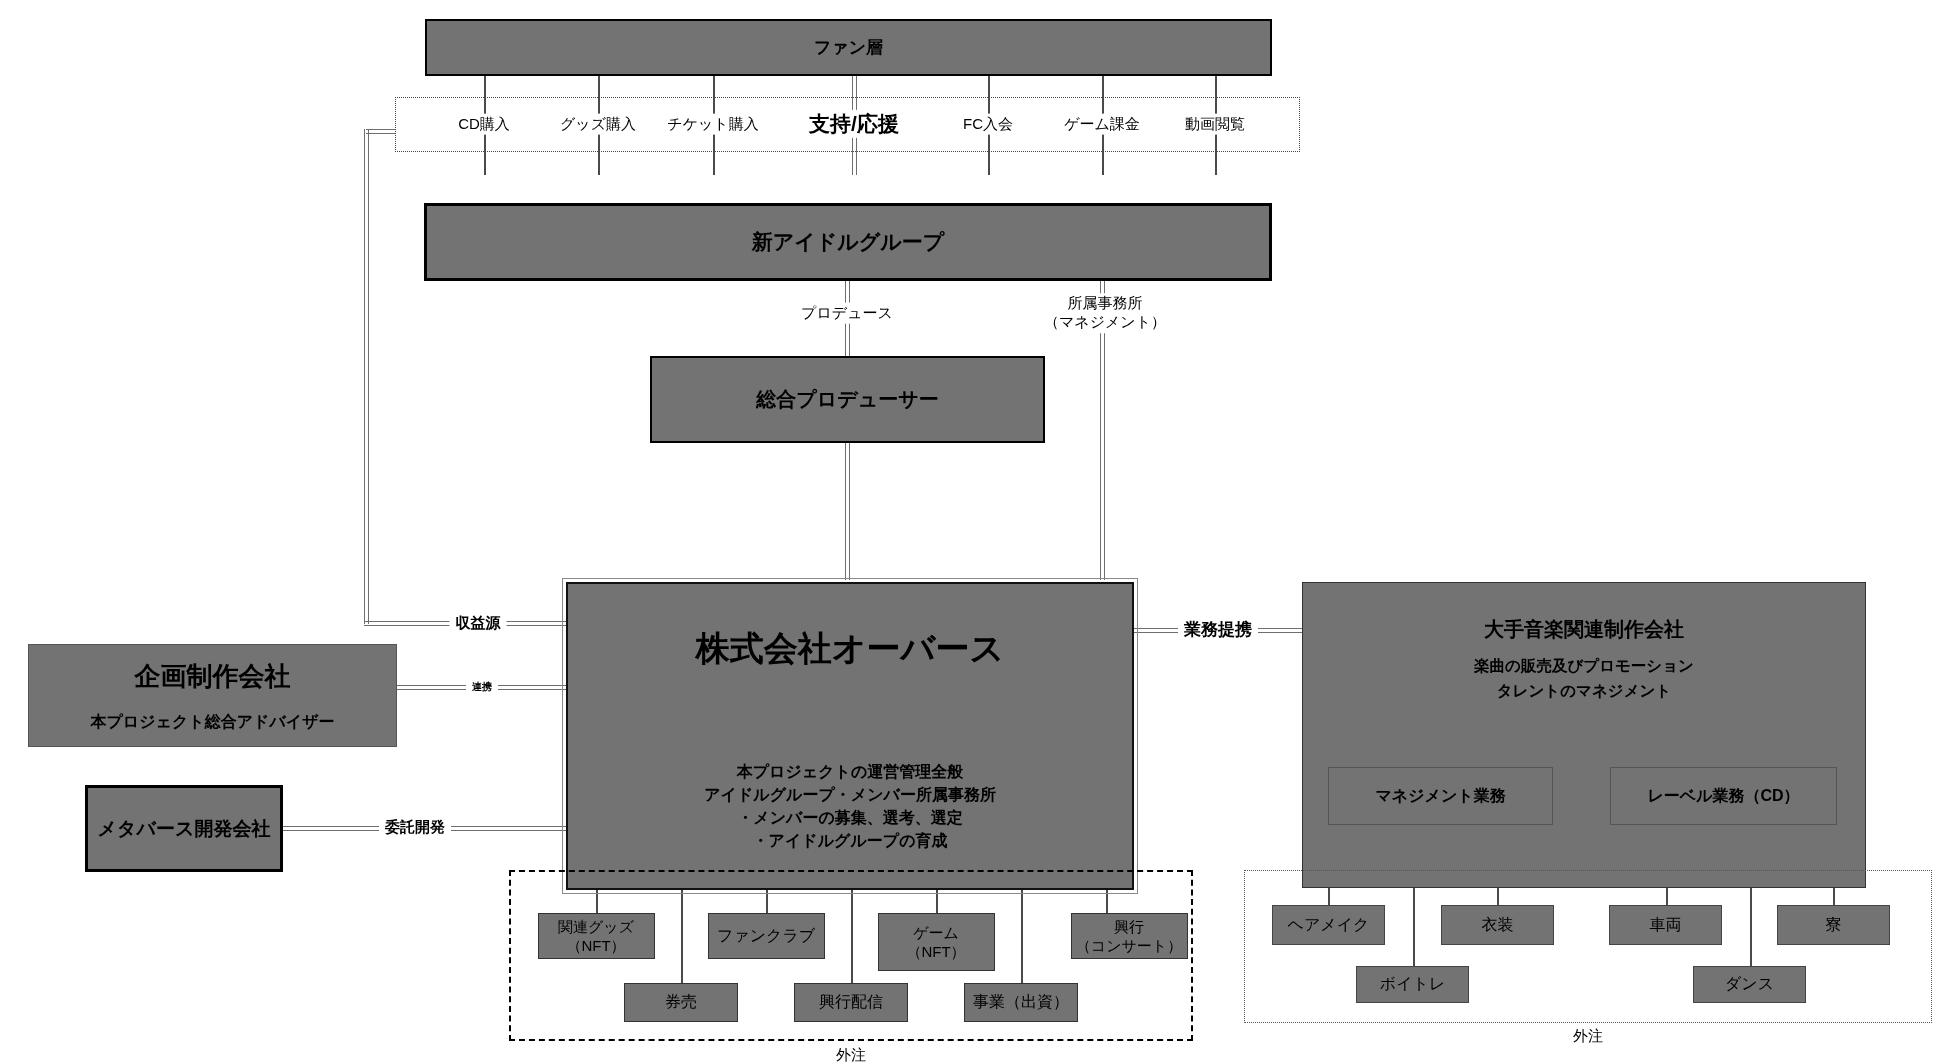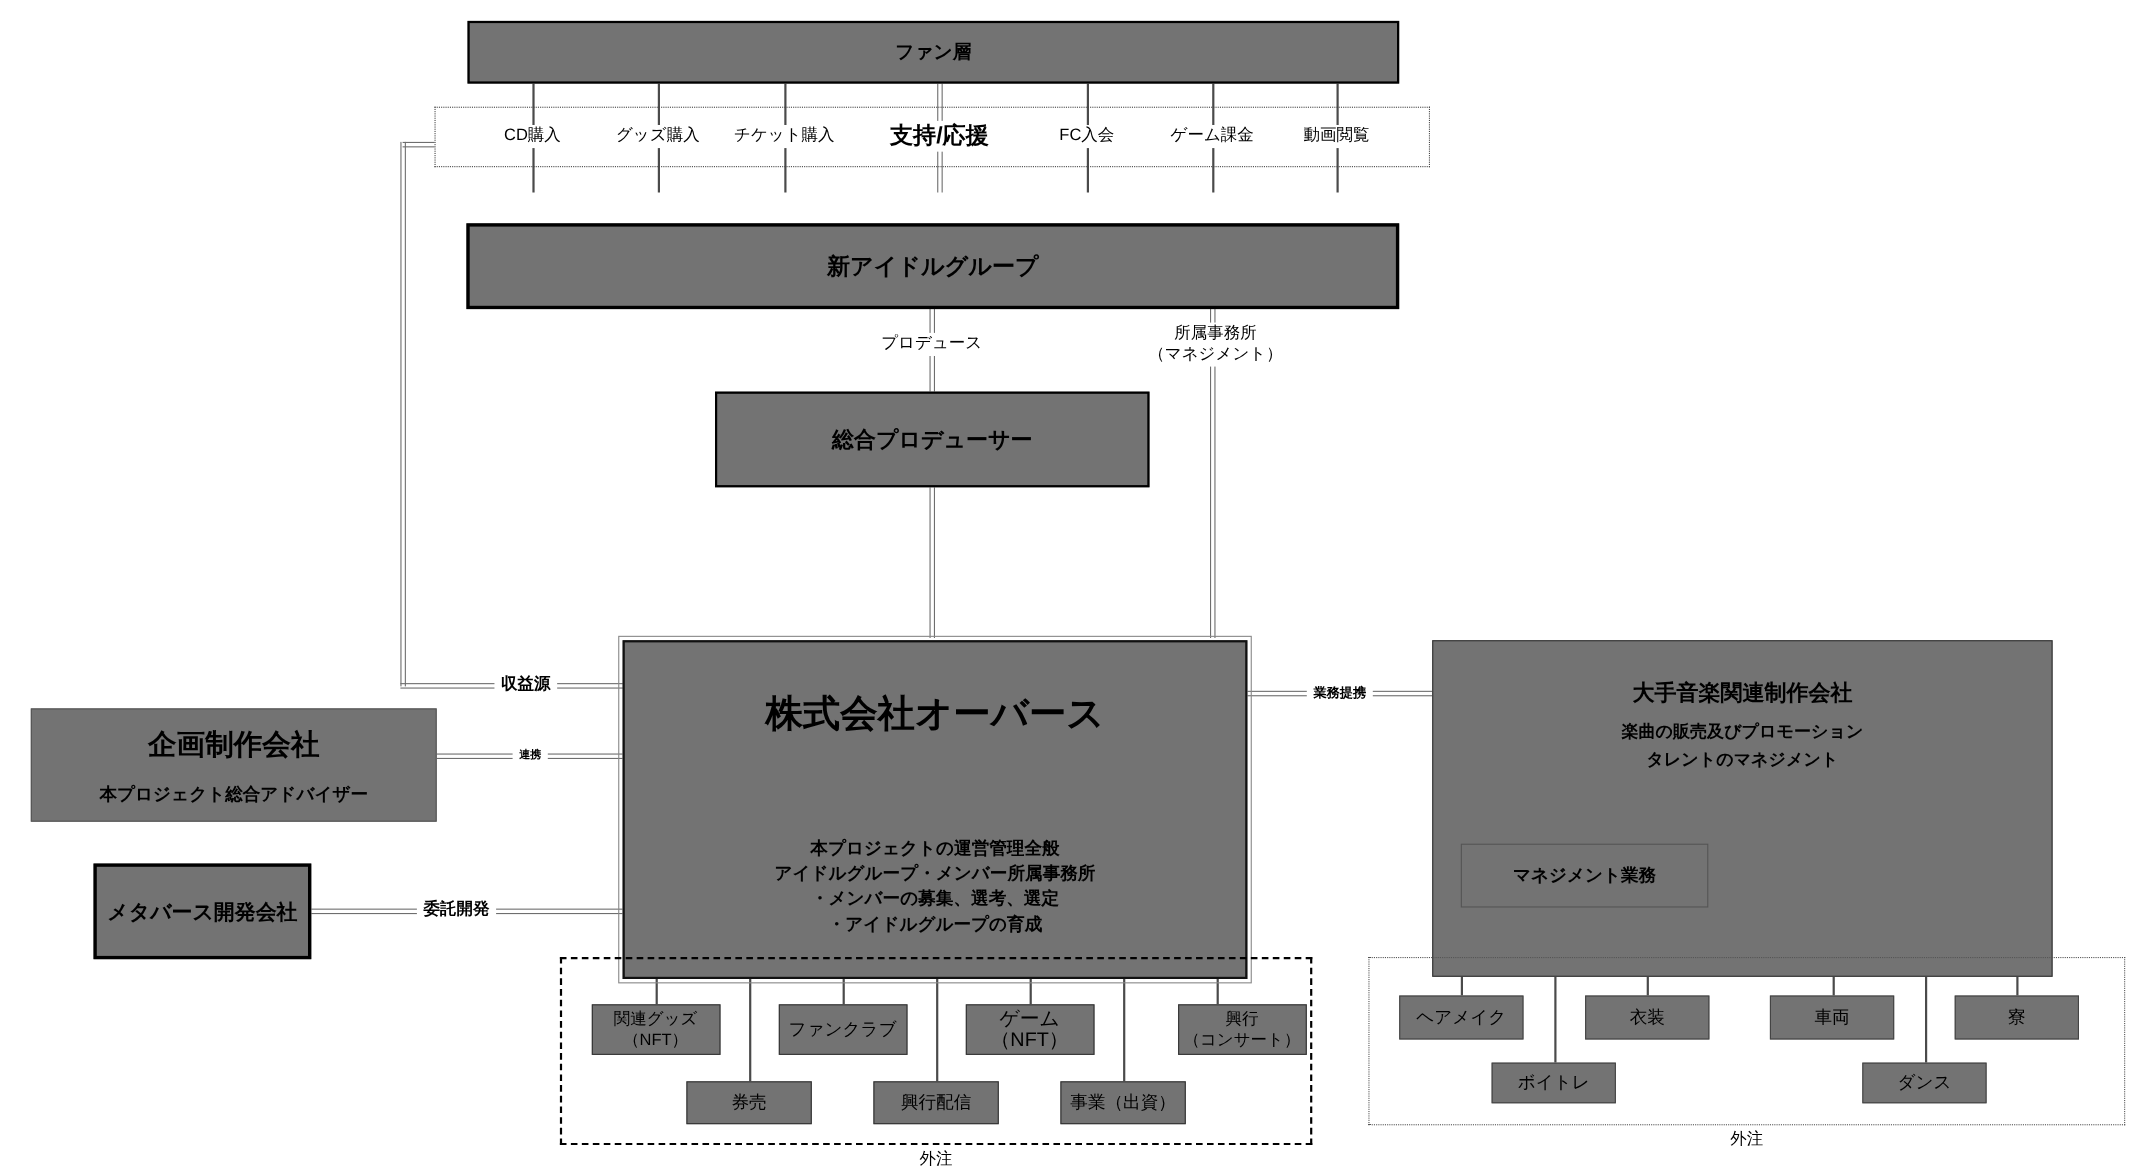--- a/index.html
+++ b/index.html
@@ -89,27 +89,28 @@
   <div class="box" style="left:85px;top:785px;width:198px;height:87px;border:3px solid #000;font-size:19px;font-weight:700;">メタバース開発会社</div>
 
   <div class="box" style="left:1302px;top:582px;width:564px;height:306px;border:1.5px solid #333;display:block;">
     <div style="position:absolute;left:0;top:33px;width:100%;text-align:center;font-size:20px;font-weight:700;">大手音楽関連制作会社</div>
     <div class="pre" style="position:absolute;left:0;top:70px;width:100%;text-align:center;font-size:15.5px;font-weight:600;line-height:25px;">楽曲の販売及びプロモーション
 タレントのマネジメント</div>
   </div>
 
   <div class="box" style="left:1328px;top:767px;width:225px;height:58px;border:1.5px solid #555;font-size:16px;font-weight:600;">マネジメント業務</div>
 
+  <div class="box" style="left:1610px;top:767px;width:227px;height:58px;border:1.5px solid #555;font-size:16px;font-weight:600;">レーベル業務（CD）</div>
 
   <div class="frame" style="left:509px;top:870px;width:684px;height:171px;border:2.5px dashed #000;"></div>
 
   <div class="box pre" style="left:537.5px;top:913px;width:117px;height:46px;border:1.3px solid #333;font-size:15px;line-height:19px;">関連グッズ
 （NFT）</div>
   <div class="box" style="left:707.5px;top:913px;width:117px;height:46px;border:1.3px solid #333;font-size:16px;">ファンクラブ</div>
-  <div class="box pre" style="left:877.5px;top:913px;width:117px;height:46px;border:1.3px solid #333;font-size:18px;line-height:19px;">ゲーム
+  <div class="box pre" style="left:877.5px;top:913px;width:117px;height:58px;border:1.3px solid #333;font-size:15px;line-height:19px;">ゲーム
 （NFT）</div>
   <div class="box pre" style="left:1047.5px;top:913px;width:117px;height:46px;border:1.3px solid #333;font-size:15px;line-height:19px;margin-left:23px;">興行
 （コンサート）</div>
 
   <div class="box" style="left:624px;top:983px;width:114px;height:39px;border:1.3px solid #333;font-size:16px;">券売</div>
   <div class="box" style="left:794px;top:983px;width:114px;height:39px;border:1.3px solid #333;font-size:16px;">興行配信</div>
   <div class="box" style="left:964px;top:983px;width:114px;height:39px;border:1.3px solid #333;font-size:16px;">事業（出資）</div>
 
   <div class="lbl" style="left:851px;top:1055px;font-size:15px;font-weight:500;">外注</div>
 
@@ -133,15 +134,15 @@
   <div class="lbl" style="left:1102px;top:124px;font-size:15px;font-weight:500;">ゲーム課金</div>
   <div class="lbl" style="left:1215px;top:124px;font-size:15px;font-weight:500;">動画閲覧</div>
 
   <div class="lbl" style="left:847px;top:313px;font-size:15px;font-weight:500;">プロデュース</div>
   <div class="lbl" style="left:1105px;top:313px;font-size:15px;font-weight:500;">所属事務所
 （マネジメント）</div>
 
   <div class="lbl" style="left:478px;top:623px;font-size:15px;font-weight:600;">収益源</div>
   <div class="lbl" style="left:482px;top:687px;font-size:10px;font-weight:600;">連携</div>
   <div class="lbl" style="left:415px;top:827px;font-size:15px;font-weight:600;">委託開発</div>
-  <div class="lbl" style="left:1218px;top:630px;font-size:12px;font-weight:600;">業務提携</div>
+  <div class="lbl" style="left:1218px;top:630px;font-size:17px;font-weight:600;">業務提携</div>
 
 </div>
 
 </body></html>

